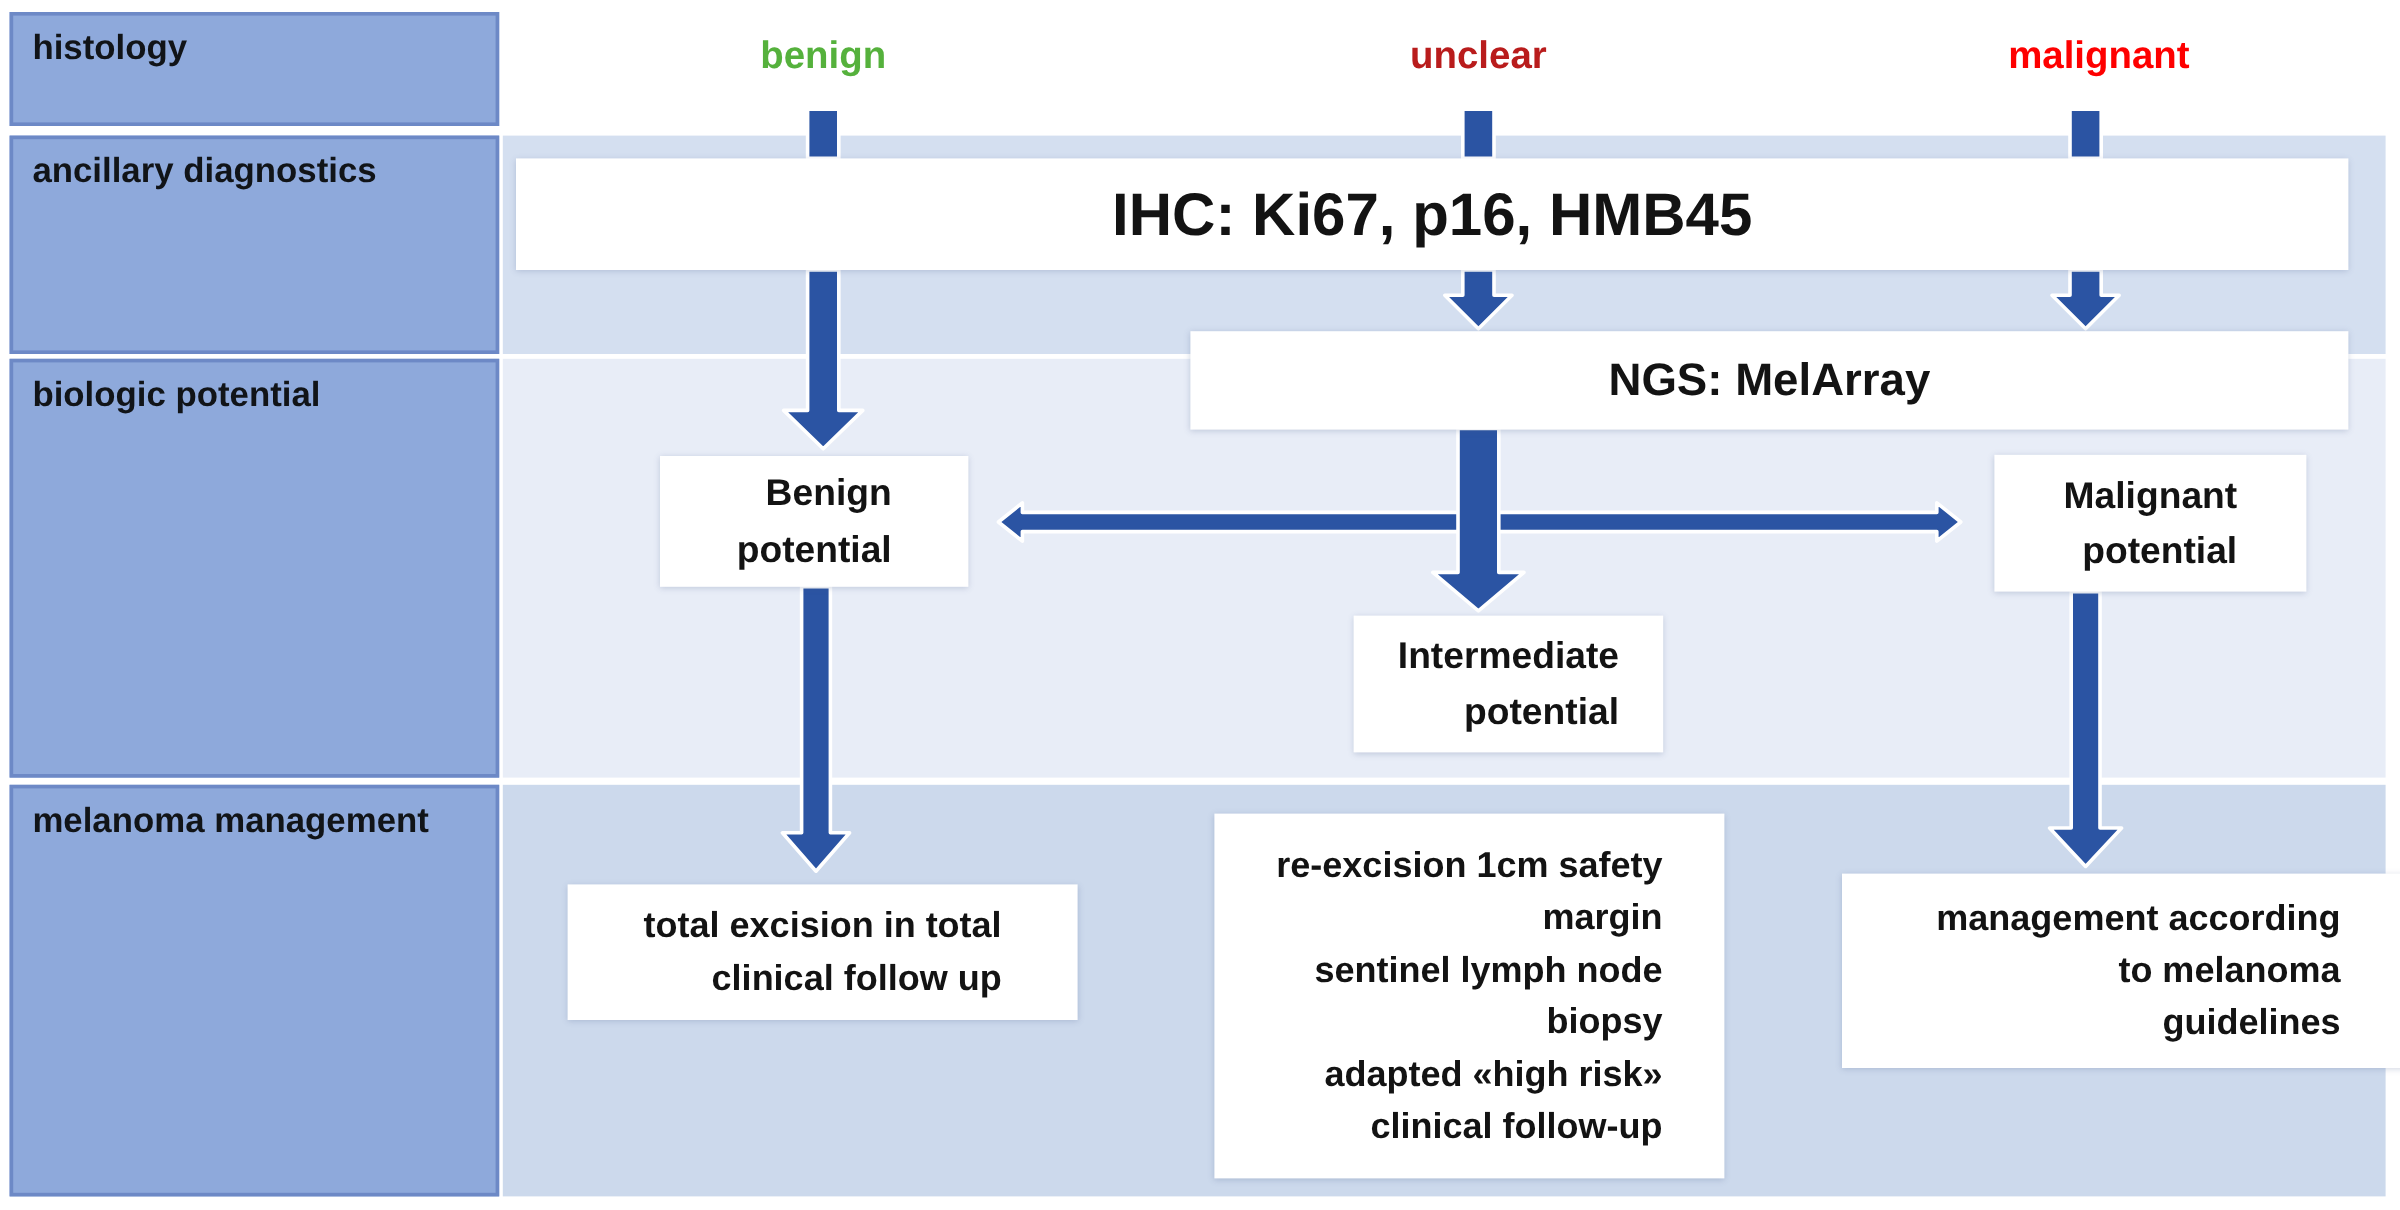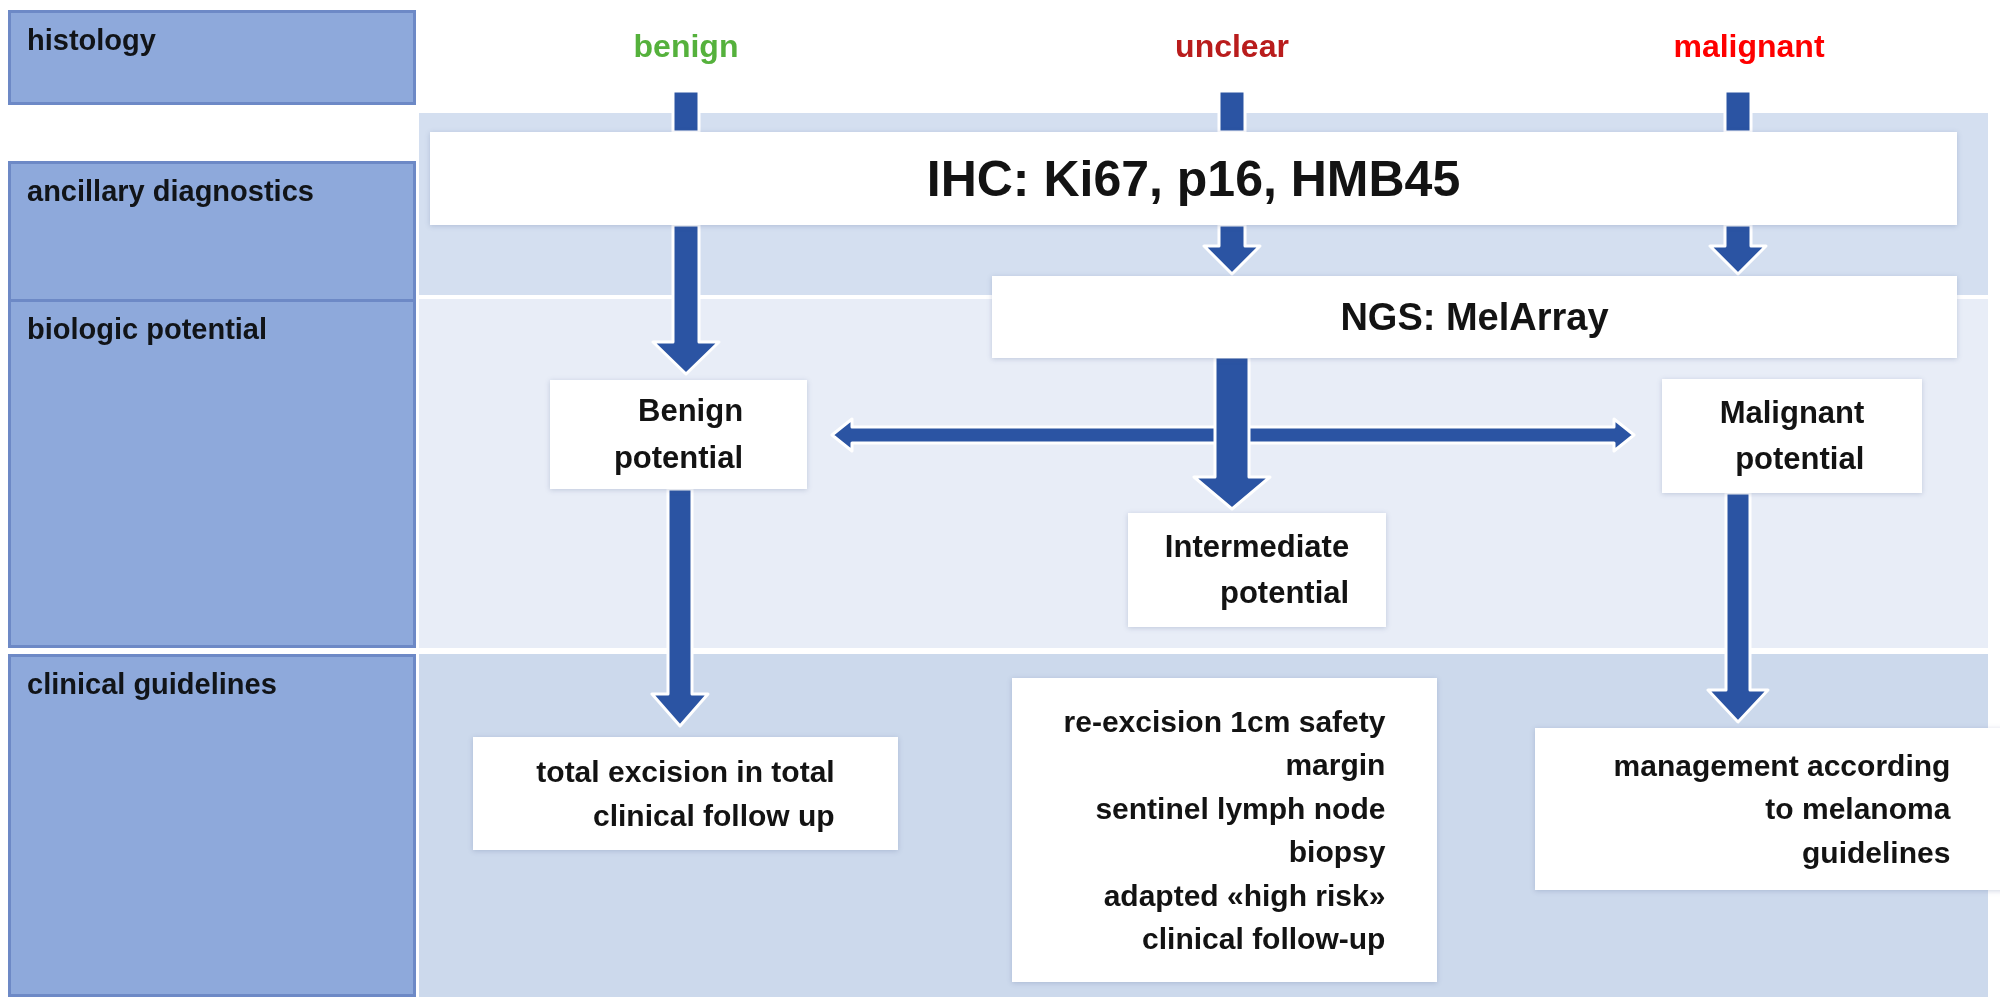--- a/index.html
+++ b/index.html
@@ -27,28 +27,28 @@
 </style>
 </head>
 <body>
 
 <div id="stage">
 
   <div>
     <div class="abs rowlabel" style="left:8px;top:10px;width:408px;height:95px;">
       <span>histology</span>
     </div>
-    <div class="abs rowlabel" style="left:8px;top:113px;width:408px;height:159px;margin-top:48px;">
+    <div class="abs rowlabel" style="left:8px;top:113px;width:408px;height:182px;">
       <span>ancillary diagnostics</span>
     </div>
     <div class="abs rowlabel" style="left:8px;top:299px;width:408px;height:349px;">
       <span>biologic potential</span>
     </div>
     <div class="abs rowlabel" style="left:8px;top:654px;width:408px;height:343px;">
-      <span>clinical guidelines</span>
+      <span>melanoma management</span>
     </div>
   </div>
 
   <div>
     <div class="abs band" style="left:419px;top:113px;width:1569px;height:182px;"></div>
     <div class="abs band biologic" style="left:419px;top:299px;width:1569px;height:349px;"></div>
     <div class="abs band clinical" style="left:419px;top:654px;width:1569px;height:343px;"></div>
   </div>
 
   <div class="abs colheader green" style="left:686px;top:28px;">benign</div>

